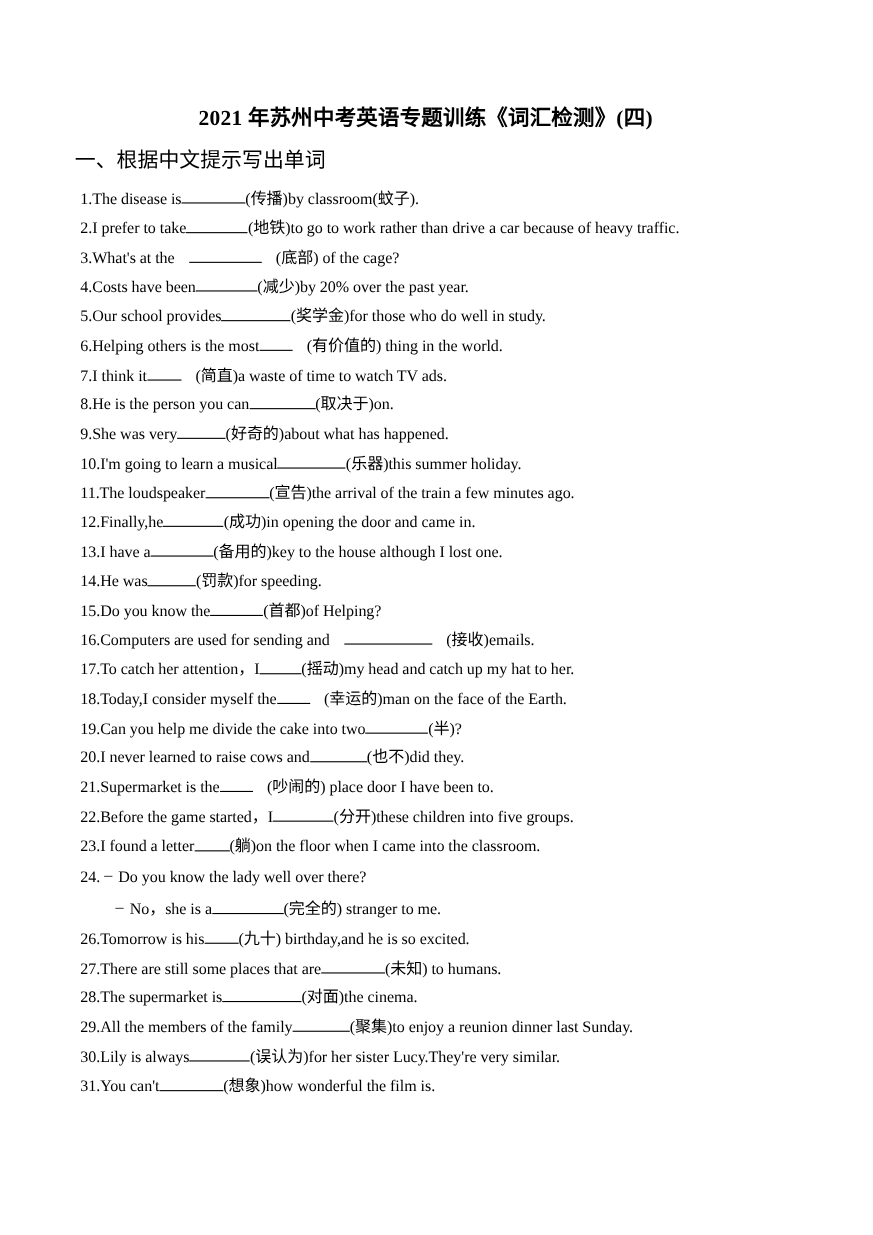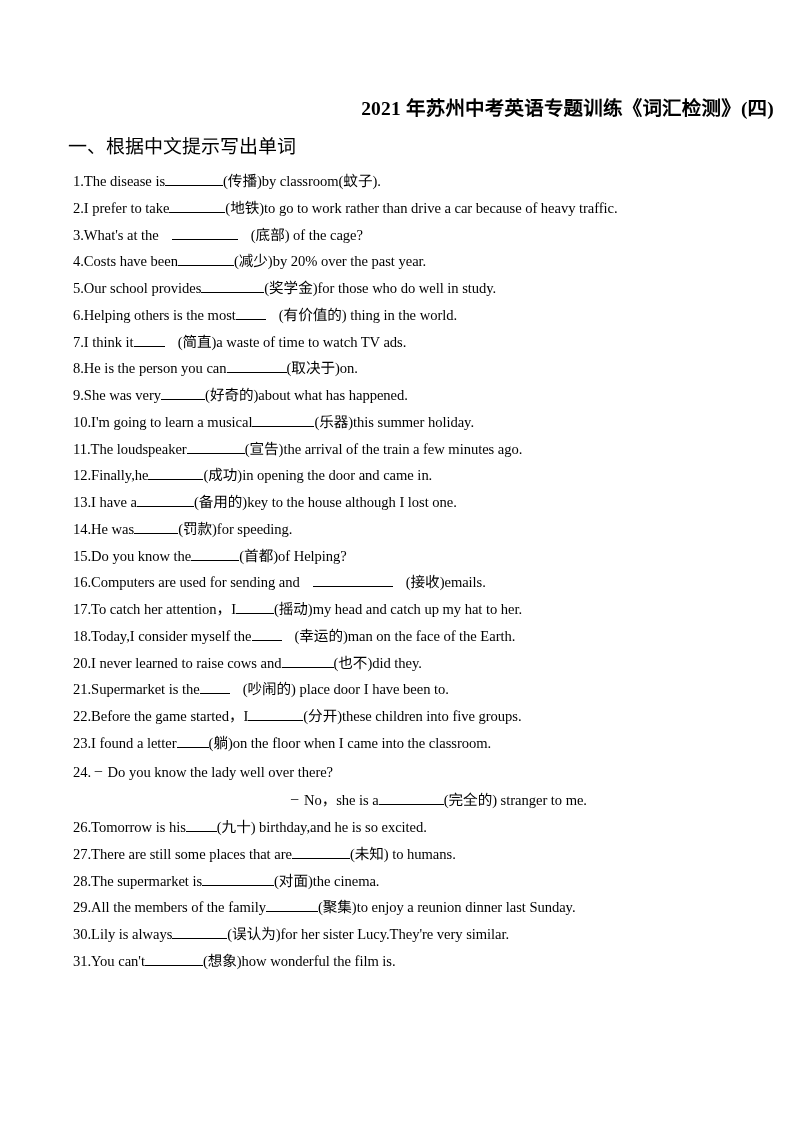--- a/index.html
+++ b/index.html
@@ -22,21 +22,21 @@
     inset: 0;
     background: #ffffff;
   }
 
   
   .doc-title {
     position: absolute;
     top: 96px;
     left: 0;
     width: 794px;
-    text-align: right;
+    text-align: center;
     font-size: 19.5px;
     font-weight: bold;
     letter-spacing: 0.2px;
     white-space: nowrap;
     line-height: 26px;
     padding-right: 20px;
     box-sizing: border-box;
   }
 
   
@@ -58,21 +58,20 @@
     width: 700px;
   }
   .q-item {
     font-size: 14.6px;
     line-height: 26.75px;
     white-space: nowrap;
     letter-spacing: -0.05px;
   }
   .q-item.indent {
     padding-left: 32px;
-    text-align: center;
   }
 
   
   .blank {
     display: inline-block;
     border-bottom: 1.3px solid #000;
     height: 13px;
     vertical-align: baseline;
     margin: 0 0 0 0;
   }
@@ -101,20 +100,21 @@
       <div class="q-item"><span>9.</span><span>She was very</span><span class="blank" style="width: 44px;"></span><span>(好奇的)about what has happened.</span></div>
       <div class="q-item"><span>10.</span><span>I'm going to learn a musical</span><span class="blank" style="width: 62px;"></span><span>(乐器)this  summer holiday.</span></div>
       <div class="q-item"><span>11.</span><span>The loudspeaker</span><span class="blank" style="width: 58px;"></span><span>(宣告)the  arrival  of the train  a few minutes ago.</span></div>
       <div class="q-item"><span>12.</span><span>Finally,he</span><span class="blank" style="width: 55px;"></span><span>(成功)in  opening the door and came in.</span></div>
       <div class="q-item"><span>13.</span><span>I have a</span><span class="blank" style="width: 57px;"></span><span>(备用的)key to the house although I lost one.</span></div>
       <div class="q-item"><span>14.</span><span>He was</span><span class="blank" style="width: 44px;"></span><span>(罚款)for speeding.</span></div>
       <div class="q-item"><span>15.</span><span>Do you know the</span><span class="blank" style="width: 48px;"></span><span>(首都)of Helping?</span></div>
       <div class="q-item"><span>16.</span><span>Computers are used for sending and</span><span class="blank gap-l gap-r" style="width: 80px;"></span><span>(接收)emails.</span></div>
       <div class="q-item"><span>17.</span><span>To catch her attention，I</span><span class="blank" style="width: 38px;"></span><span>(摇动)my head and catch up my hat to her.</span></div>
       <div class="q-item"><span>18.</span><span>Today,I consider myself the</span><span class="blank gap-r" style="width: 30px;"></span><span>(幸运的)man on the face of the Earth.</span></div>
+      <div class="q-item"><span>19.</span><span>Can you help me divide the cake into two</span><span class="blank" style="width: 57px;"></span><span>(半)?</span></div>
       <div class="q-item"><span>20.</span><span>I never learned to raise cows and</span><span class="blank" style="width: 52px;"></span><span>(也不)did they.</span></div>
       <div class="q-item"><span>21.</span><span>Supermarket is the</span><span class="blank gap-r" style="width: 30px;"></span><span>(吵闹的) place door I have been to.</span></div>
       <div class="q-item"><span>22.</span><span>Before the game started，I</span><span class="blank" style="width: 55px;"></span><span>(分开)these  children into five groups.</span></div>
       <div class="q-item"><span>23.</span><span>I found a letter</span><span class="blank" style="width: 32px;"></span><span>(躺)on the floor when I came into the classroom.</span></div>
       <div class="q-item"><span>24.</span><span class="dash"> – </span><span>Do you know the lady well over there?</span></div>
       <div class="q-item indent"><span class="dash"> – </span><span>No，she is a</span><span class="blank" style="width: 65px;"></span><span>(完全的) stranger to me.</span></div>
       <div class="q-item"><span>26.</span><span>Tomorrow is his</span><span class="blank" style="width: 31px;"></span><span>(九十) birthday,and he is so excited.</span></div>
       <div class="q-item"><span>27.</span><span>There are still  some places that are</span><span class="blank" style="width: 58px;"></span><span>(未知) to humans.</span></div>
       <div class="q-item"><span>28.</span><span>The supermarket is</span><span class="blank" style="width: 72px;"></span><span>(对面)the  cinema.</span></div>
       <div class="q-item"><span>29.</span><span>All the members of the family</span><span class="blank" style="width: 52px;"></span><span>(聚集)to  enjoy a reunion dinner last Sunday.</span></div>

